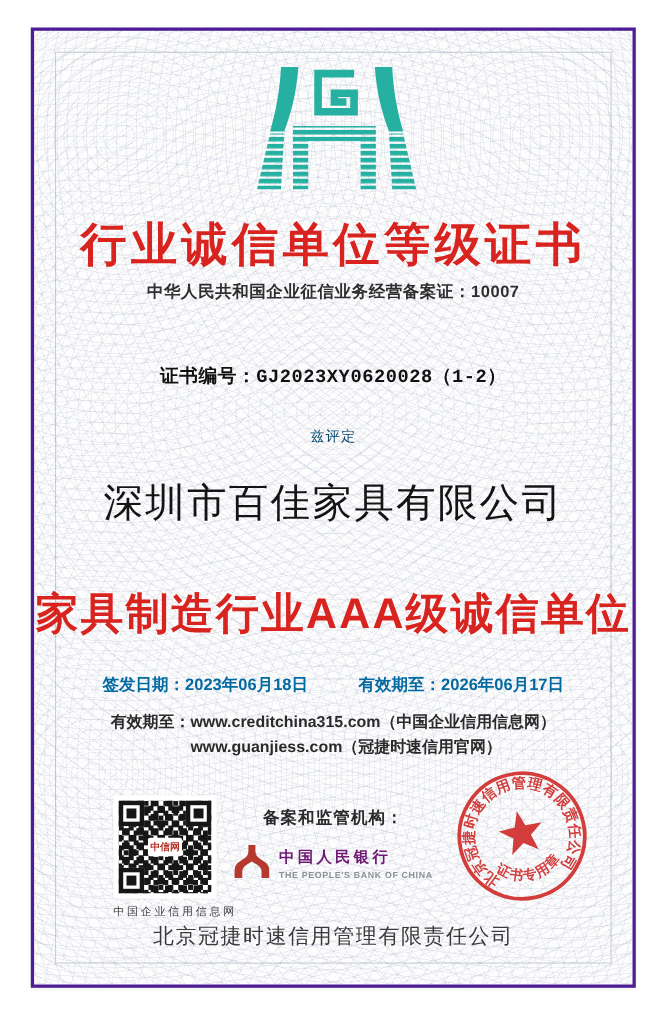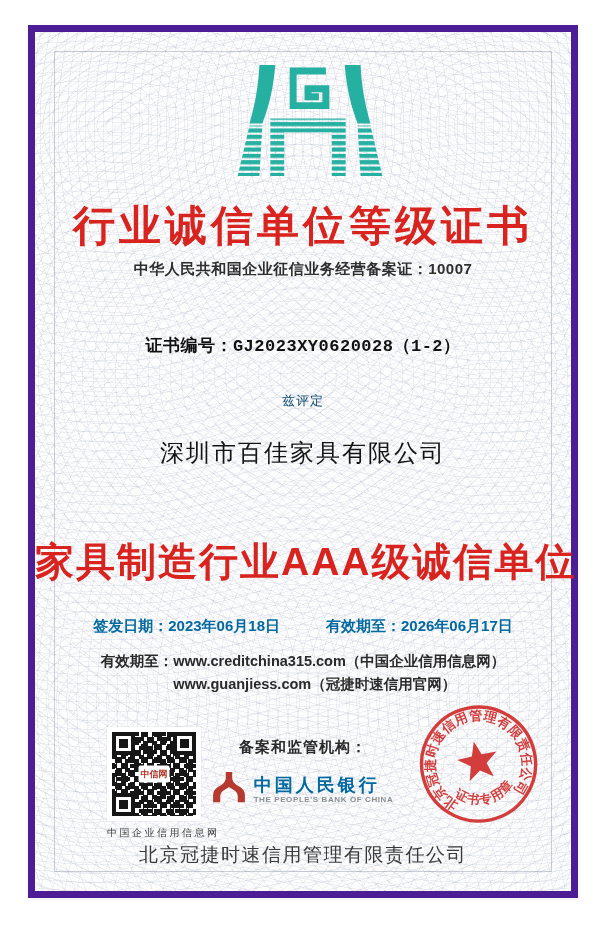--- a/index.html
+++ b/index.html
@@ -5,21 +5,21 @@
   html,body{margin:0;padding:0;}
   body{
     width:605px;height:930px;
     background:#ffffff;
     font-family:"Liberation Sans","DejaVu Sans",sans-serif;
     position:relative;overflow:hidden;
   }
   .card{
     position:absolute;left:28px;top:25px;width:550px;height:873px;
     background:#fdfdfe;
-    border:7px solid #4c1d95;
+    border:3px solid #4c1d95;
     box-sizing:border-box;
     box-shadow:0 1px 4px rgba(0,0,0,.07);
   }
   
   .guilloche{
     position:absolute;inset:0;pointer-events:none;
     background-image:
       repeating-radial-gradient(circle at 15% 11%, rgba(158,170,190,.17) 0 1px, transparent 1px 9px),
       repeating-radial-gradient(circle at 85% 11%, rgba(158,170,190,.17) 0 1px, transparent 1px 9px),
       repeating-radial-gradient(circle at 50% 40%, rgba(158,170,190,.14) 0 1px, transparent 1px 11px),
@@ -38,21 +38,21 @@
   }
   .subtitle{
     top:228px;font-size:15px;font-weight:700;color:#2e2e2e;letter-spacing:.5px;white-space:nowrap;
   }
   .cert-no{
     top:302px;font-size:17px;font-weight:700;color:#111;
     font-family:Liberation Mono, monospace;letter-spacing:.5px;
   }
   .preamble{top:360px;font-size:13px;color:#0c4a6e;letter-spacing:1px;}
   .company{
-    top:405px;font-size:24px;color:#141414;letter-spacing:2px;
+    top:405px;font-size:36px;color:#141414;letter-spacing:2px;
     font-family:"Liberation Serif","DejaVu Serif",serif;white-space:nowrap;
   }
   .award{
     top:503px;font-size:39px;font-weight:700;color:#d8231f;letter-spacing:2px;white-space:nowrap;
   }
   .dates{
     top:585px;display:flex;justify-content:center;gap:46px;
     font-size:15px;font-weight:700;color:#0369a1;white-space:nowrap;
   }
   .publicity{
@@ -61,21 +61,21 @@
   }
   .pub-lines{display:flex;flex-direction:column;align-items:flex-start;}
   .regulator{top:706px;font-size:15px;font-weight:700;color:#2a2a2a;letter-spacing:1px;}
   .bank{
     position:absolute;left:0;right:0;top:740px;
     display:flex;justify-content:center;align-items:center;gap:9px;
   }
   .bank-names{display:flex;flex-direction:column;align-items:flex-start;}
   .bank-cn{
     font-family:Liberation Serif, serif;
-    font-size:18px;font-weight:700;color:#0369a1;letter-spacing:3px;line-height:20px;
+    font-size:14px;font-weight:700;color:#701a75;letter-spacing:3px;line-height:20px;
   }
   .bank-en{font-size:8px;font-weight:700;color:#8a8f94;letter-spacing:.6px;line-height:10px;}
   .issuer{top:810px;font-size:19px;color:#3a3a3a;letter-spacing:1.5px;}
   
   .qr-block{position:absolute;left:72px;top:695px;width:98px;}
   .qr{width:94px;height:94px;background:#fff;position:relative;box-shadow:0 0 0 1px rgba(0,0,0,.03);}
   .qr-data{
     position:absolute;inset:5px;
     background:
       conic-gradient(#161616 25%,transparent 0 50%,#161616 0 75%,transparent 0) 0 0/9px 9px,

